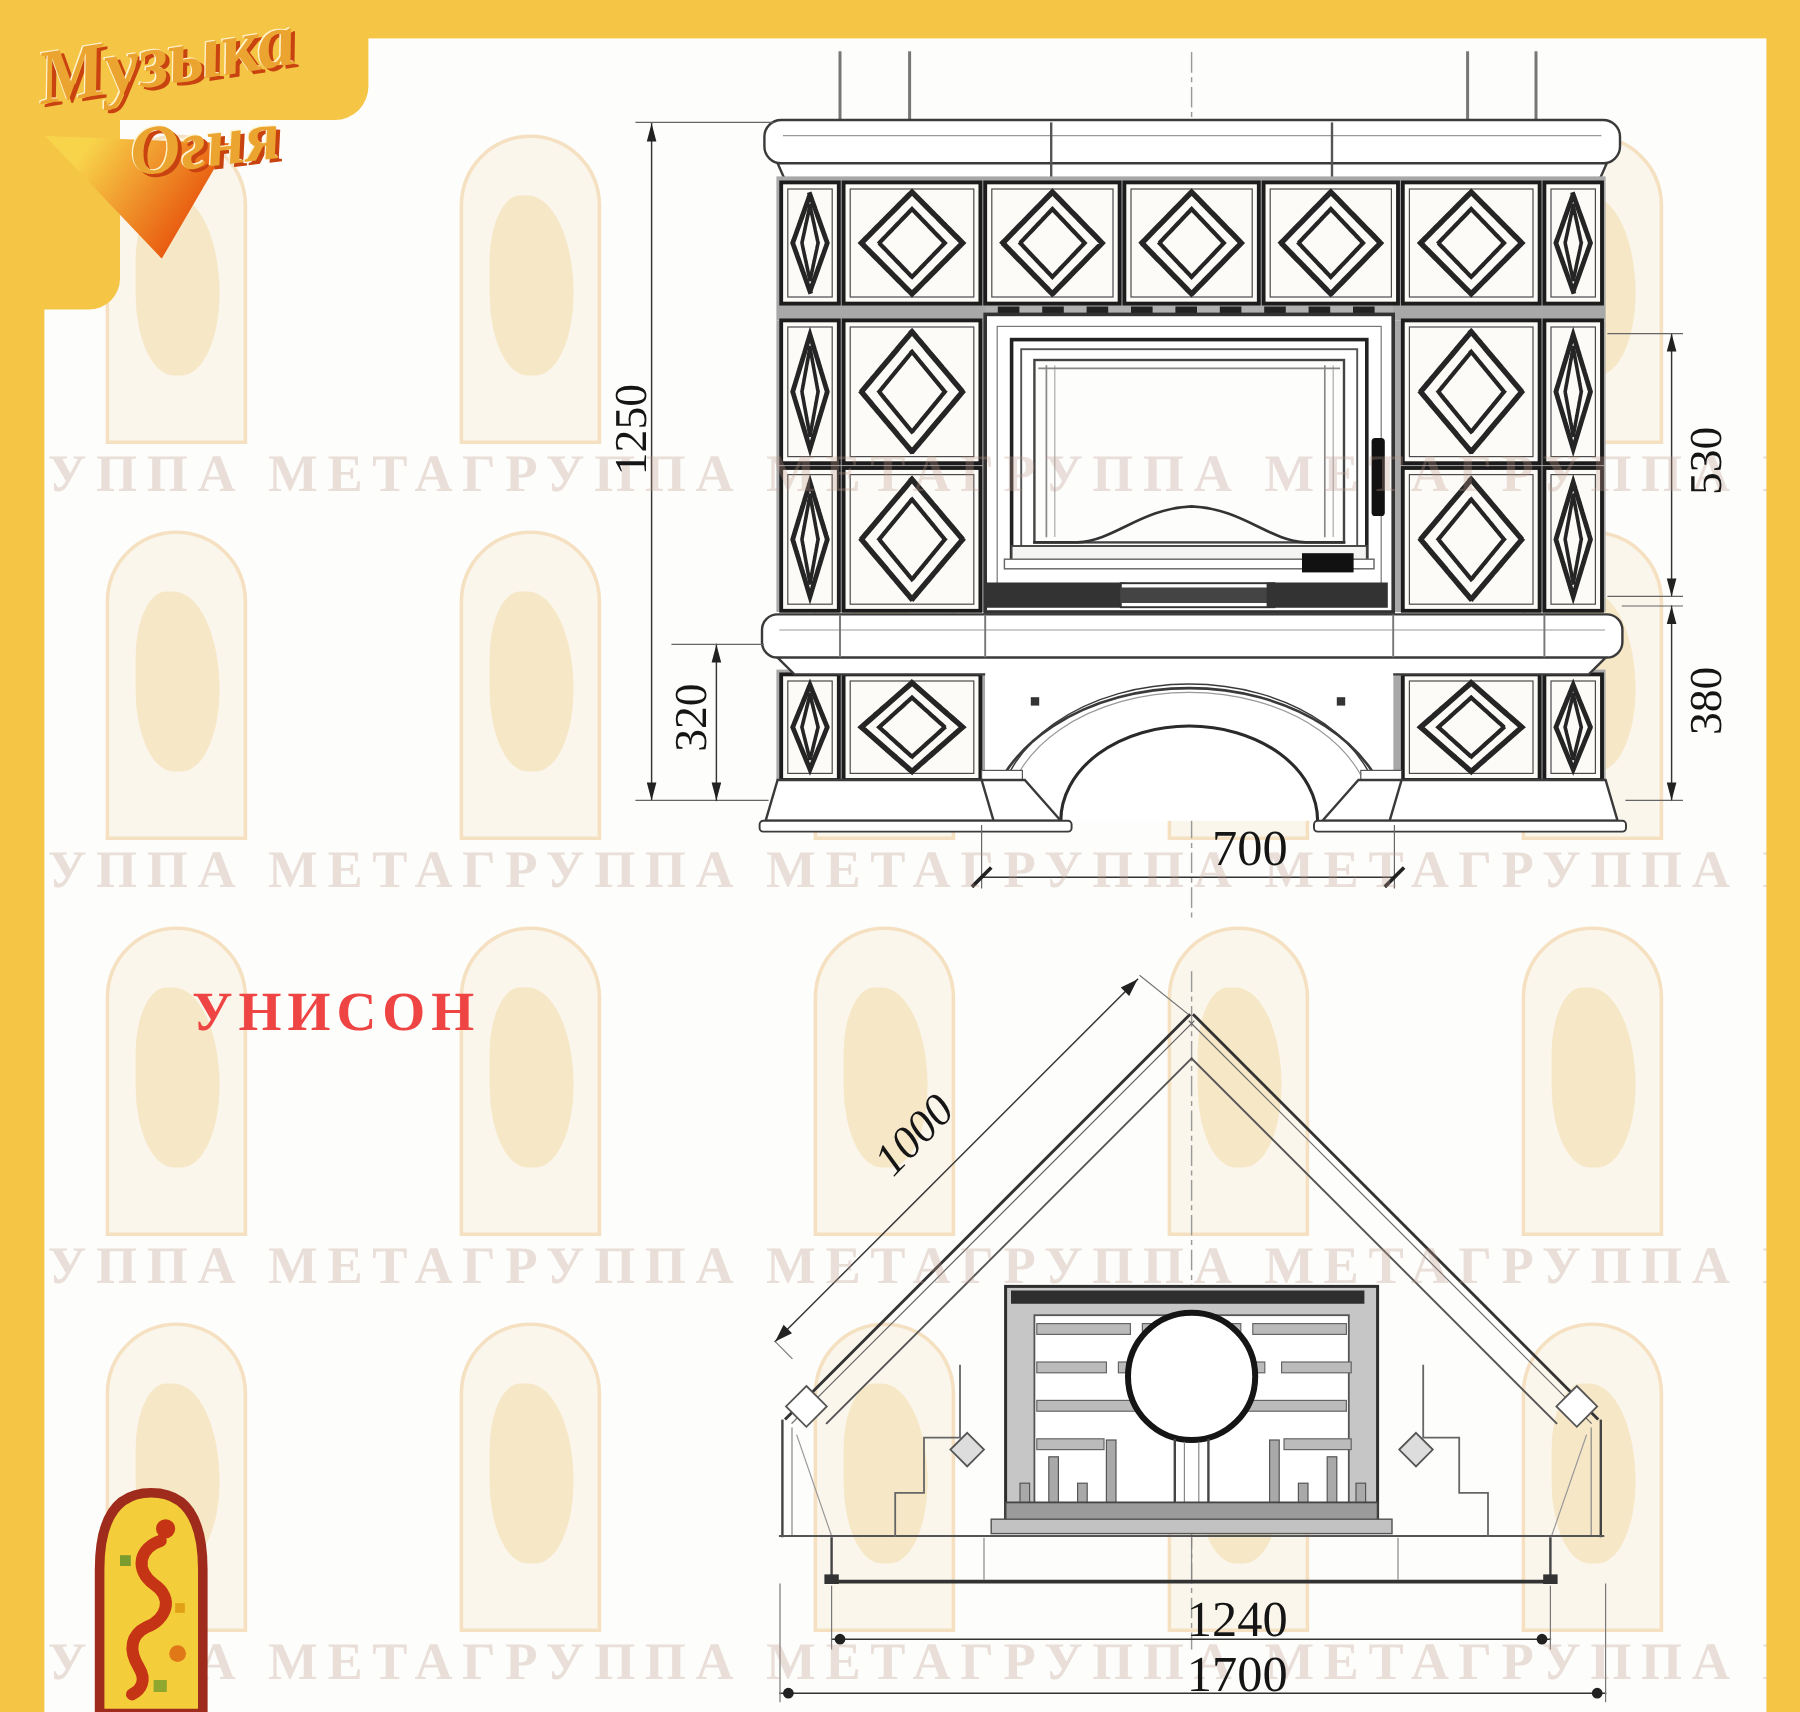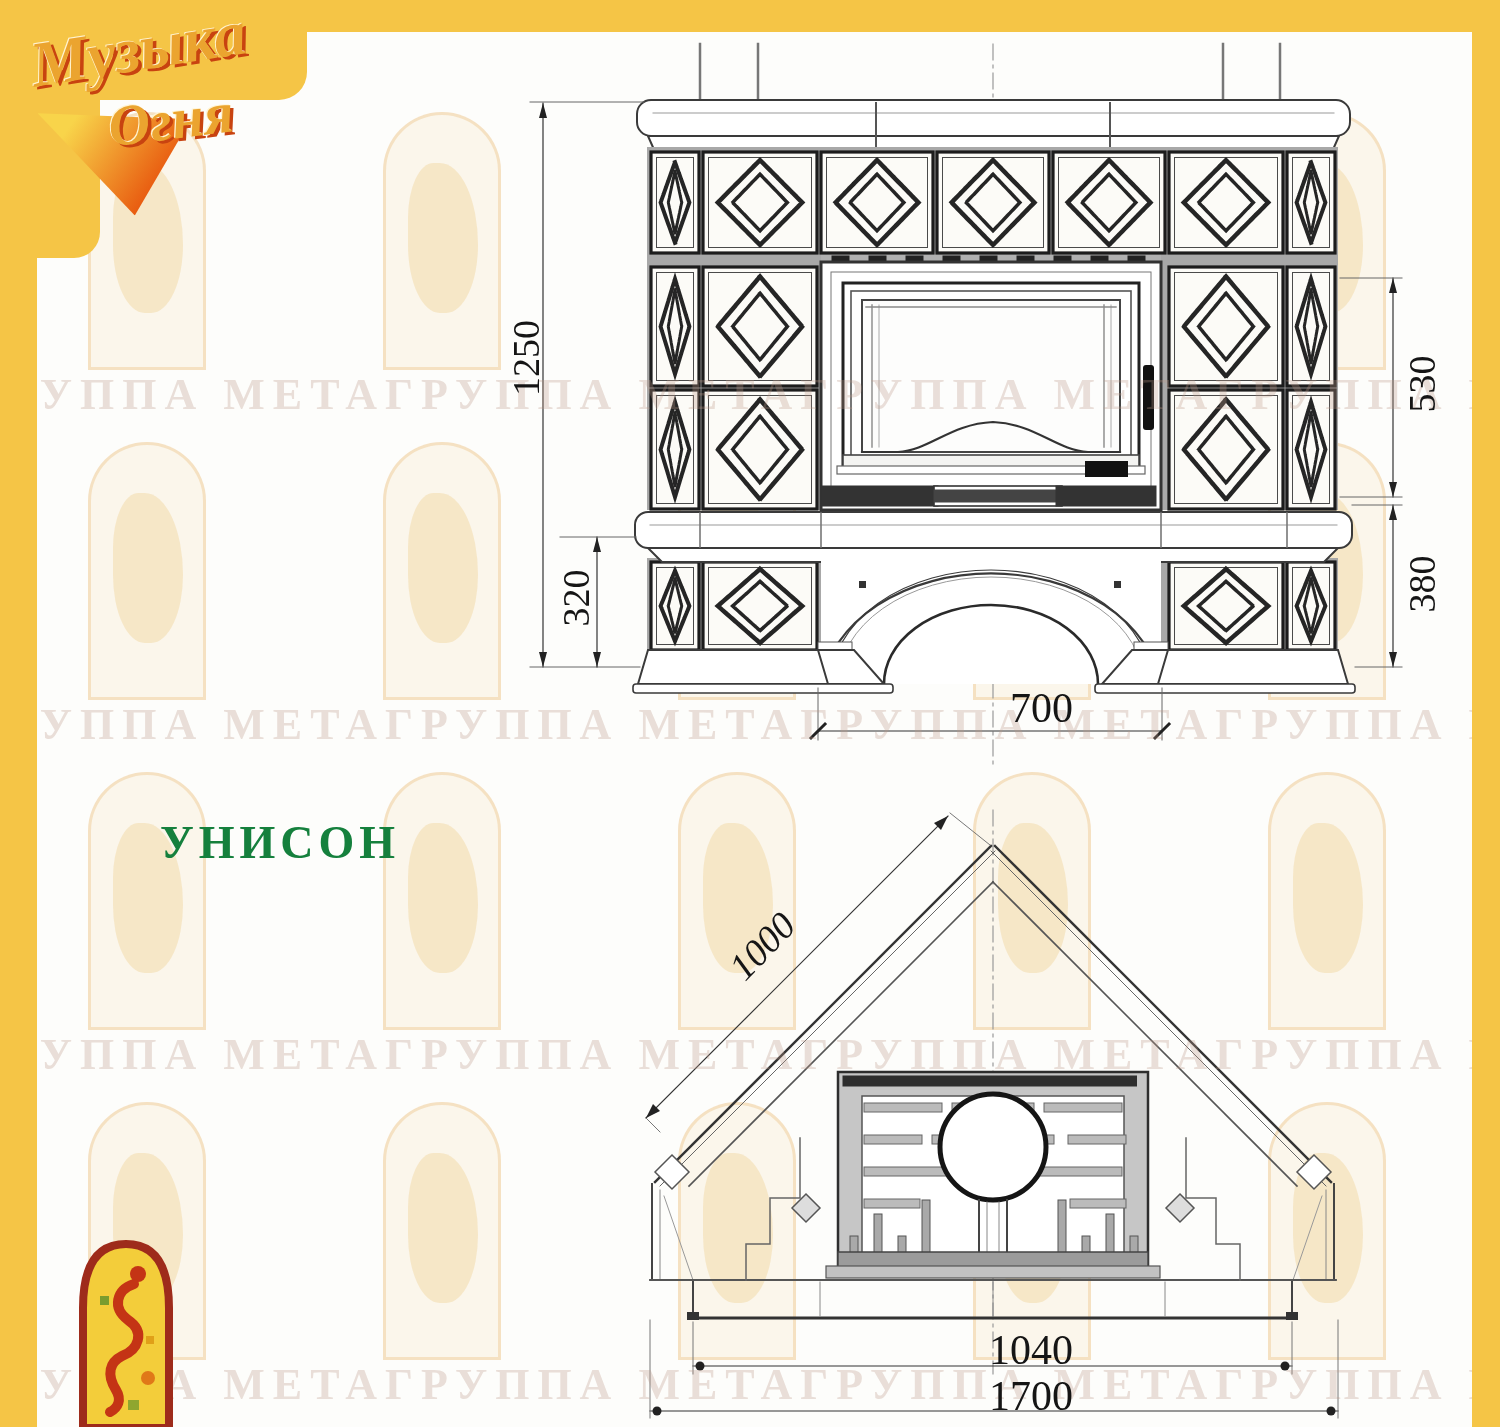--- a/index.html
+++ b/index.html
@@ -19,21 +19,21 @@
   .wm-text{position:absolute;left:-30px;width:1560px;z-index:3;white-space:nowrap;overflow:hidden;
            font:bold 44px "Liberation Serif",serif;letter-spacing:8px;
            color:rgba(188,152,136,.30);}
   
   .dim{position:absolute;z-index:4;width:160px;text-align:center;
        font:38px "Liberation Serif",serif;color:#151515;}
   .rot{transform:rotate(-90deg);}
   .rot45{transform:rotate(-46deg);font-style:italic;}
   .big{font-size:42px;text-align:right;}
   #title{position:absolute;z-index:4;left:160px;top:816px;
-         font:bold 46px "Liberation Serif",serif;letter-spacing:5px;color:#15803d;}
+         font:bold 46px "Liberation Serif",serif;letter-spacing:5px;color:#ef4444;}
   
   .bar{position:absolute;background:#F5C546;z-index:5;}
   #bar-top{left:0;top:0;width:1500px;height:32px;}
   #bar-left{left:0;top:0;width:37px;height:1427px;}
   #bar-right{left:1472px;top:0;width:28px;height:1427px;}
   #logo-bg1{left:0;top:0;width:307px;height:100px;border-radius:0 0 28px 0;}
   #logo-bg2{left:0;top:0;width:100px;height:258px;border-radius:0 0 26px 0;}
   #logo{position:absolute;left:0;top:0;width:330px;height:270px;z-index:6;}
   .logo-word{position:absolute;font-family:"Liberation Serif",serif;font-style:italic;font-weight:bold;
              color:#EBA42F;text-shadow:-1px -1px 0 #fff3cf, 3px 3px 0 #C84310;}
@@ -354,21 +354,21 @@
   <div class="wm-text" style="top:699px">ГРУППА МЕТАГРУППА МЕТАГРУППА МЕТАГРУППА МЕТАГРУППА МЕТАГРУППА МЕТА</div>
   <div class="wm-text" style="top:1029px">ГРУППА МЕТАГРУППА МЕТАГРУППА МЕТАГРУППА МЕТАГРУППА МЕТАГРУППА МЕТА</div>
   <div class="wm-text" style="top:1359px">ГРУППА МЕТАГРУППА МЕТАГРУППА МЕТАГРУППА МЕТАГРУППА МЕТАГРУППА МЕТА</div>
 
   <div class="dim rot" style="left:446px;top:336px">1250</div>
   <div class="dim rot" style="left:496px;top:576px">320</div>
   <div class="dim rot" style="left:1342px;top:362px">530</div>
   <div class="dim rot" style="left:1342px;top:562px">380</div>
   <div class="dim big" style="left:913px;top:684px">700</div>
   <div class="dim rot45" style="left:682px;top:924px">1000</div>
-  <div class="dim big" style="left:913px;top:1326px">1040</div>
+  <div class="dim big" style="left:913px;top:1326px">1240</div>
   <div class="dim big" style="left:913px;top:1372px">1700</div>
 
   <div id="title">УНИСОН</div>
 
   <div class="bar" id="bar-top"></div>
   <div class="bar" id="bar-left"></div>
   <div class="bar" id="bar-right"></div>
   <div class="bar" id="logo-bg1"></div>
   <div class="bar" id="logo-bg2"></div>
   <div id="logo">

